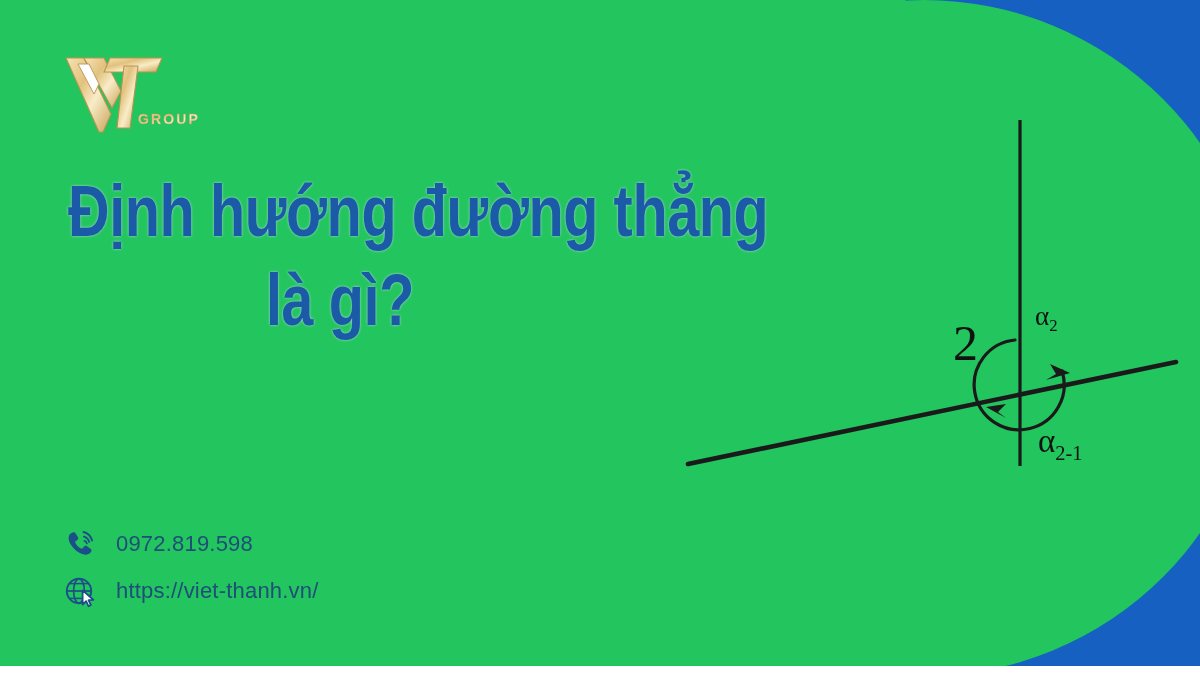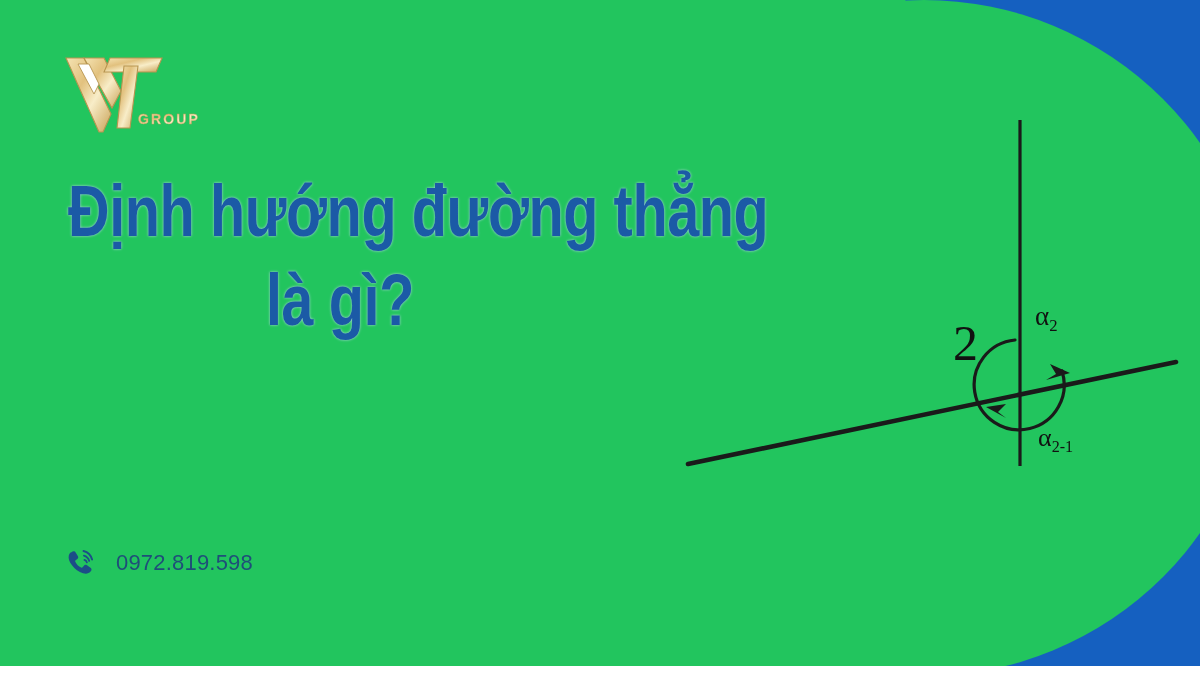--- a/index.html
+++ b/index.html
@@ -62,21 +62,21 @@
     text-shadow: 0 0 3px rgba(200,220,245,0.9);
   }
   #headline-line-2 {
     margin-top: 18px;
   }
 
   
   #contact {
     position: absolute;
     left: 63px;
-    top: 539px;
+    top: 520px;
   }
   .contact-row {
     display: flex;
     align-items: center;
     height: 47px;
   }
   .contact-icon {
     width: 34px;
     height: 34px;
     flex: 0 0 34px;
@@ -114,21 +114,21 @@
   }
   #label-alpha2 {
     left: 1035px;
     top: 303px;
     font-size: 27px;
     line-height: 1;
   }
   #label-alpha21 {
     left: 1038px;
     top: 425px;
-    font-size: 26px;
+    font-size: 33px;
     line-height: 1;
   }
   .sub {
     font-size: 0.62em;
     vertical-align: sub;
   }
 </style>
 </head>
 <body>
 
@@ -181,20 +181,31 @@
                  l3.2 2.1 c1.6 1.0 1.8 2.7 0.4 4.2 c-2.0 2.1 -4.6 2.6 -7.6 1.6
                  c-4.3 -1.4 -8.1 -4.2 -11.0 -8.0 c-2.7 -3.5 -3.9 -6.9 -3.2 -9.8
                  c0.3 -1.2 0.9 -2.2 1.8 -3.0 Z" fill="#1C4E87"></path>
         <path d="M20.5 5.0 a12 12 0 0 1 8.6 8.6" fill="none" stroke="#1C4E87" stroke-width="1.9" stroke-linecap="round"></path>
         <path d="M20.9 9.6 a7.6 7.6 0 0 1 5.3 5.3" fill="none" stroke="#1C4E87" stroke-width="1.8" stroke-linecap="round"></path>
         <path d="M21.4 13.9 a3.6 3.6 0 0 1 2.5 2.5" fill="none" stroke="#1C4E87" stroke-width="1.7" stroke-linecap="round"></path>
       </svg>
       <span class="contact-text">0972.819.598</span>
     </div>
 
+    <div class="contact-row">
+      <svg class="contact-icon" viewBox="0 0 34 34">
+        <circle cx="16" cy="17" r="12.2" fill="none" stroke="#1C4E87" stroke-width="1.9"></circle>
+        <ellipse cx="16" cy="17" rx="5.4" ry="12.2" fill="none" stroke="#1C4E87" stroke-width="1.7"></ellipse>
+        <line x1="3.8" y1="17" x2="28.2" y2="17" stroke="#1C4E87" stroke-width="1.7"></line>
+        <line x1="6.0" y1="9.6" x2="26.0" y2="9.6" stroke="#1C4E87" stroke-width="1.5"></line>
+        <line x1="6.0" y1="24.4" x2="23.0" y2="24.4" stroke="#1C4E87" stroke-width="1.5"></line>
+        <path d="M19.6 16.4 L19.6 30.6 L23.1 27.2 L25.5 32.2 L27.9 31.0 L25.5 26.2 L30.3 25.8 Z" fill="#FFFFFF" stroke="#1C4E87" stroke-width="1.8" stroke-linejoin="round"></path>
+      </svg>
+      <span class="contact-text">https://viet-thanh.vn/</span>
+    </div>
 
   </div>
 
   <svg id="diagram" viewBox="0 0 1200 675" width="1200" height="675">
 
     <line x1="1020" y1="120" x2="1020" y2="466" stroke="#1A1A1A" stroke-width="3.2"></line>
 
     <line x1="688" y1="464" x2="1176" y2="362" stroke="#1A1A1A" stroke-width="4.6" stroke-linecap="round"></line>
 
     <path d="M 1015 340

